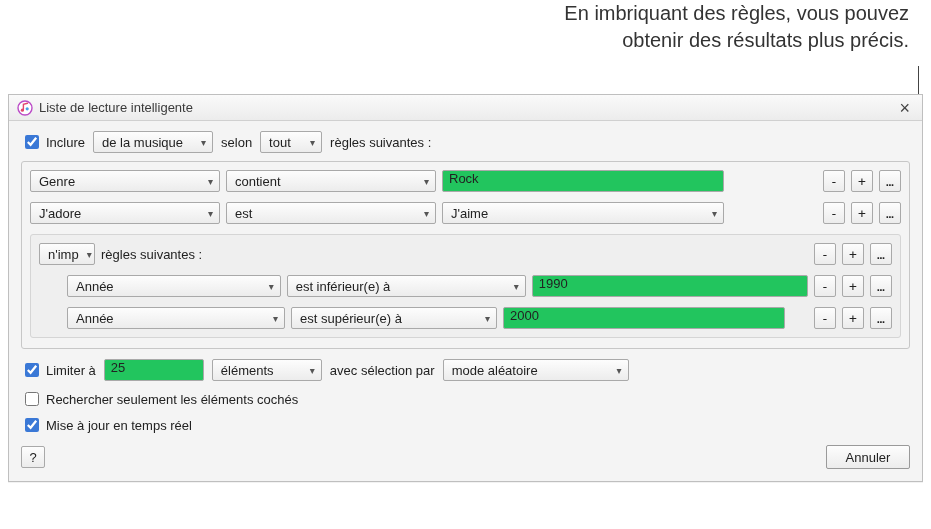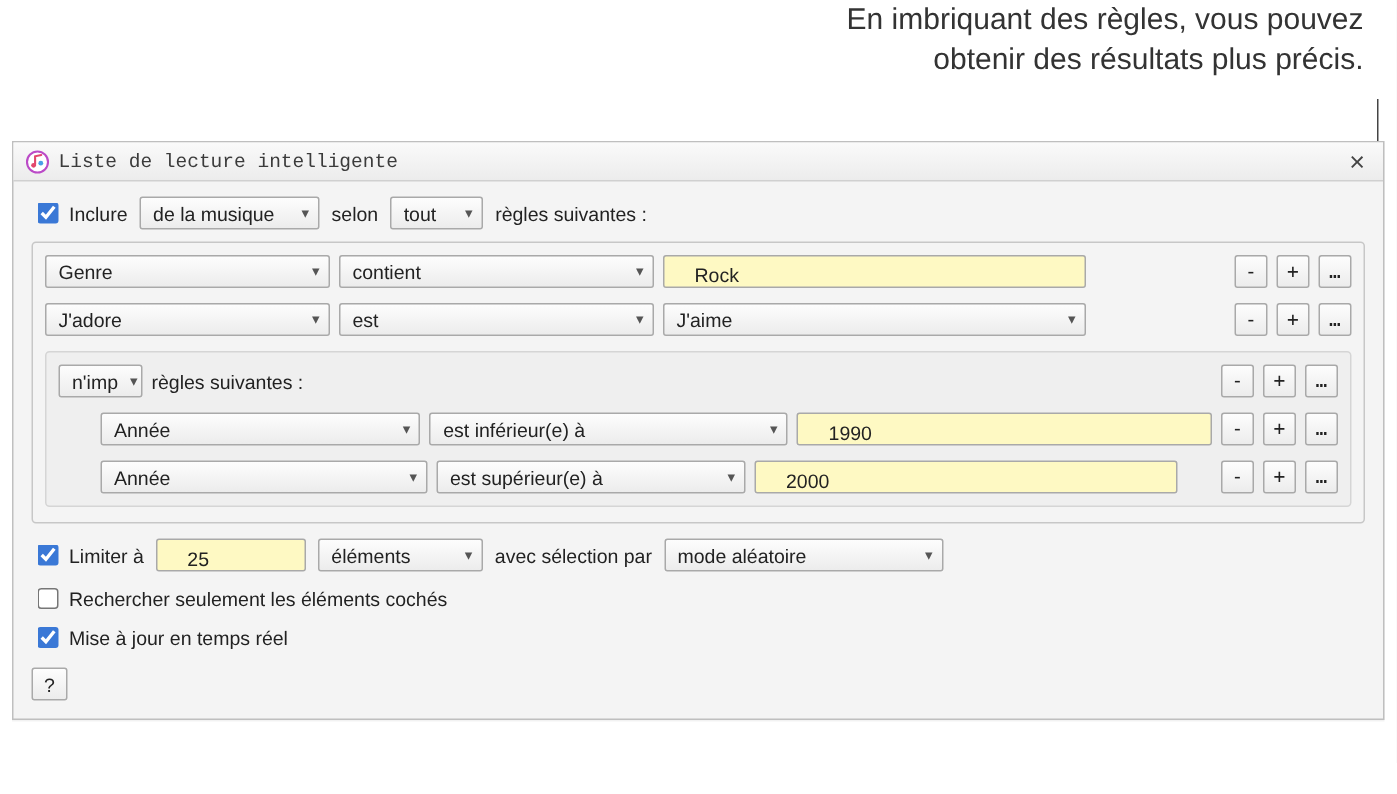--- a/index.html
+++ b/index.html
@@ -36,21 +36,20 @@
     align-items: center;
     gap: 6px;
     height: 26px;
     padding: 0 8px;
     background: linear-gradient(#fafafa, #ececec);
     border-bottom: 1px solid #d0d0d0;
   }
   .titlebar .title {
     font-size: 13px;
     color: #3b3b3b;
-    font-family: Liberation Mono, monospace;
   }
   .titlebar .close {
     margin-left: auto;
     font-size: 18px;
     line-height: 18px;
     color: #444;
     padding: 0 4px;
     cursor: pointer;
   }
   .app-icon svg { display: block; }
@@ -75,27 +74,27 @@
     cursor: default;
     white-space: nowrap;
   }
   .select .chev {
     margin-left: 8px;
     font-size: 10px;
     color: #555;
   }
 
   .textfield {
-    background: #fef9c3;
+    background: #22c55e;
     border: 1px solid #a9a9a9;
     border-radius: 2px;
     height: 22px;
-    padding: 0 20px;
+    padding: 0 6px;
     display: inline-flex;
-    align-items: flex-end;
+    align-items: flex-start;
   }
 
   .rules {
     border: 1px solid #c7c7c7;
     background: #f4f4f4;
     border-radius: 3px;
     padding: 8px 8px 10px 8px;
     margin-top: 2px;
   }
   .rule {
@@ -339,16 +338,17 @@
     <div class="opt">
       <label class="ck">
         <input type="checkbox" checked="" style="">
         <span>Mise à jour en temps réel</span>
       </label>
     </div>
 
     <div class="footer">
       <span class="helpbtn">?</span>
       <span class="spacer"></span>
+      <span class="pushbtn">Annuler</span>
     </div>
 
   </div>
 </div>
 
 </body></html>

